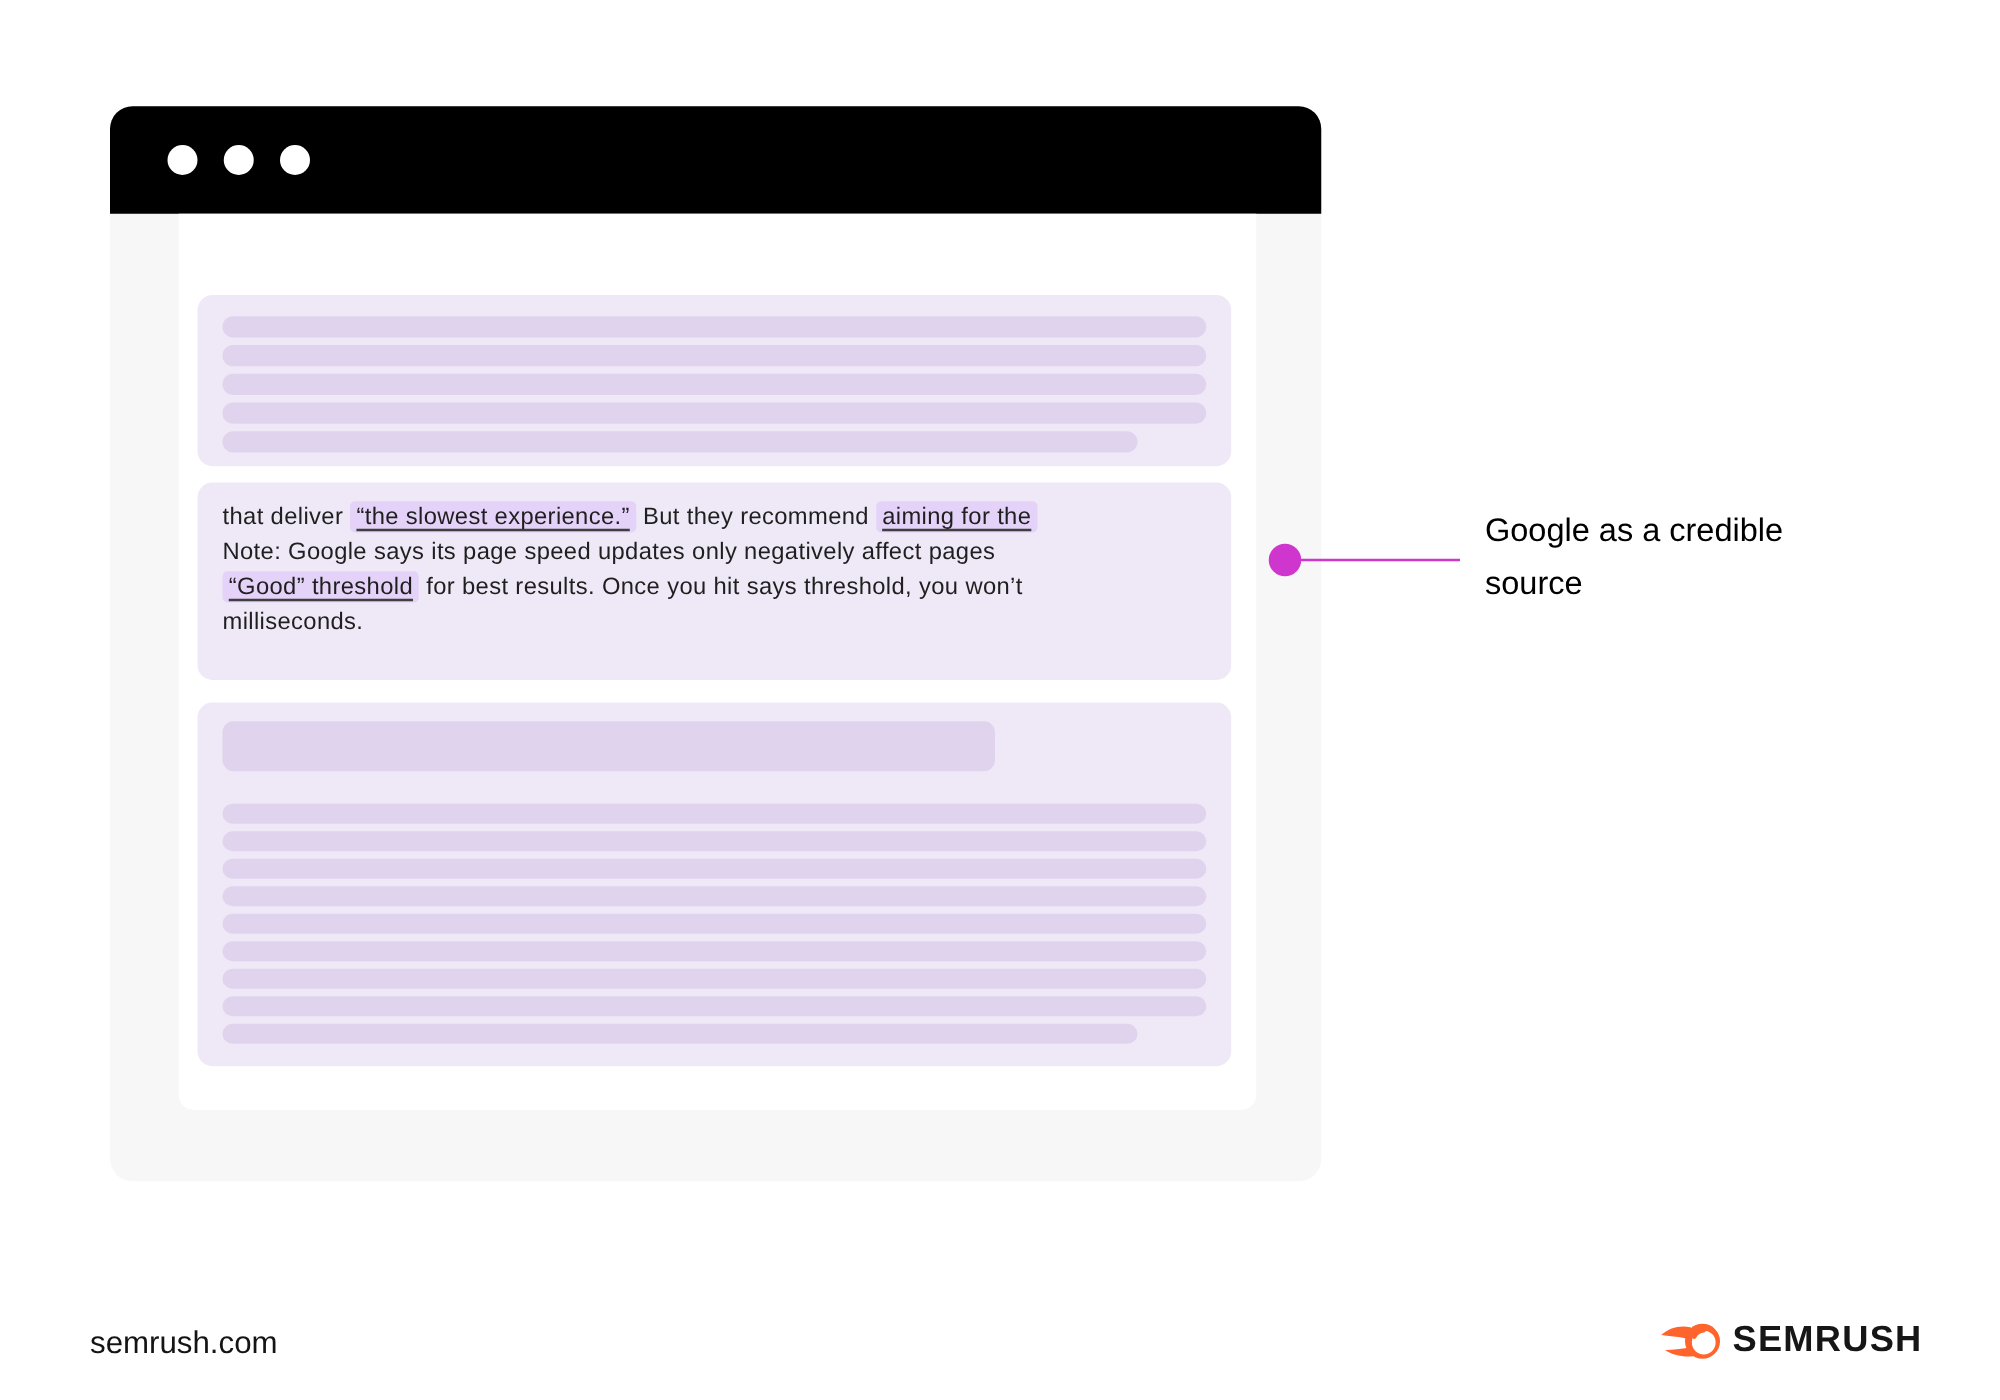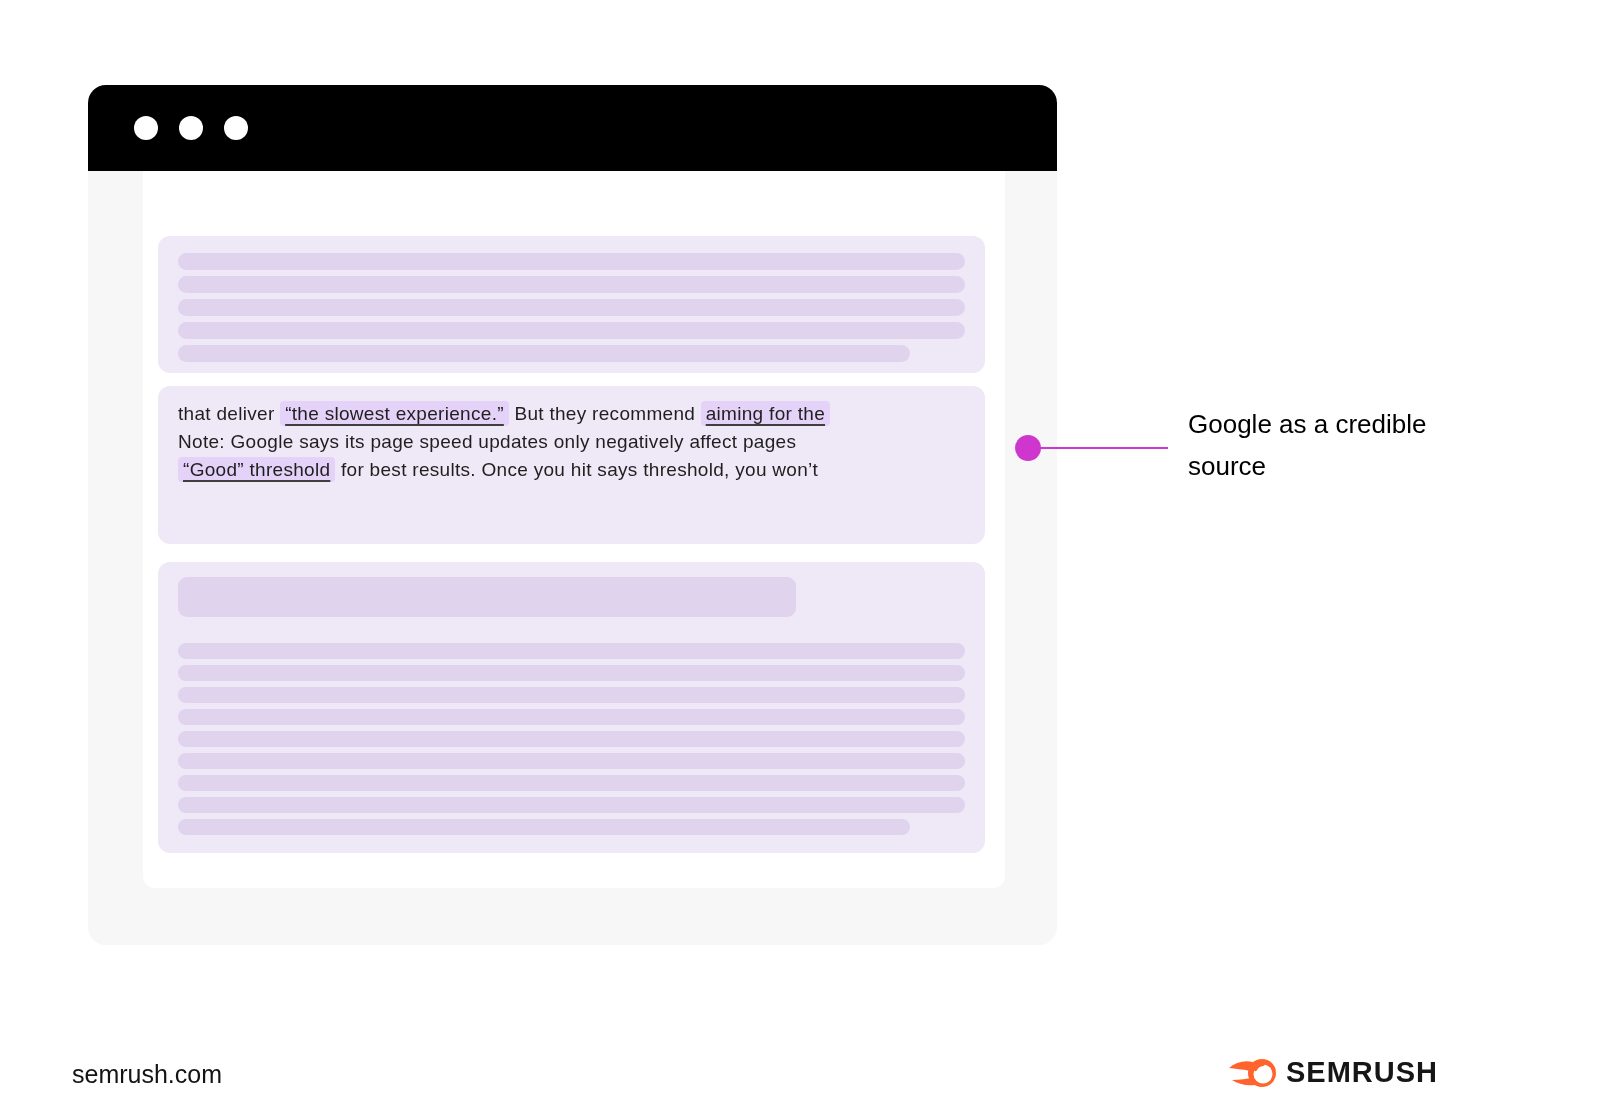--- a/index.html
+++ b/index.html
@@ -30,21 +30,21 @@
   .hl{background:var(--hl);border-radius:4px;padding:2px 5px;
     text-decoration:underline;text-underline-offset:4px;
     text-decoration-thickness:1.5px;text-decoration-color:#3f3f3f;cursor:pointer;}
   
   .conn-line{position:absolute;left:1028px;top:447px;width:140px;height:2px;background:var(--accent);}
   .conn-dot{position:absolute;left:1015px;top:435px;width:26px;height:26px;border-radius:50%;background:var(--accent);}
   .callout-label{position:absolute;left:1188px;top:403px;max-width:310px;
     font-size:26px;line-height:42px;color:#000000;}
   
   .site-label{position:absolute;left:72px;top:1060px;font-size:25px;color:#141414;}
-  .logo{position:absolute;left:1228px;top:1056px;display:flex;align-items:center;gap:8px;text-align:right;}
+  .logo{position:absolute;left:1328px;top:1056px;display:flex;align-items:center;gap:8px;text-align:right;}
   .wordmark{font-size:29px;font-weight:700;letter-spacing:1px;color:#161616;}
 </style>
 </head>
 <body style="--accent: #cf36ce; --panel: #efe9f7; --bar: #dfd3ee; --hl: #e5d2f8;">
 
 <div class="window">
   <div class="titlebar">
     <div class="dot"></div>
     <div class="dot"></div>
     <div class="dot"></div>
@@ -55,20 +55,21 @@
         <div class="bar" style="top: 40px; height: 17px; width: 787px;"></div>
         <div class="bar" style="top: 63px; height: 17px; width: 787px;"></div>
         <div class="bar" style="top: 86px; height: 17px; width: 787px;"></div>
         <div class="bar" style="top: 109px; height: 17px; width: 732px;"></div>
       </div>
     <div class="panel" id="note-panel">
       <div class="note-text">
           <div class="note-line"><span>that deliver </span><span class="hl">“the slowest experience.”</span><span> But they recommend </span><span class="hl">aiming for the</span></div>
           <div class="note-line"><span>Note: Google says its page speed updates only negatively affect pages</span></div>
           <div class="note-line"><span class="hl">“Good” threshold</span><span> for best results. Once you hit says threshold, you won’t</span></div>
+          <div class="note-line"><span>milliseconds.</span></div>
         </div>
     </div>
     <div class="panel" id="bottom-panel">
         <div class="bar" style="top: 81px; height: 16px; width: 787px;"></div>
         <div class="bar" style="top: 103px; height: 16px; width: 787px;"></div>
         <div class="bar" style="top: 125px; height: 16px; width: 787px;"></div>
         <div class="bar" style="top: 147px; height: 16px; width: 787px;"></div>
         <div class="bar" style="top: 169px; height: 16px; width: 787px;"></div>
         <div class="bar" style="top: 191px; height: 16px; width: 787px;"></div>
         <div class="bar" style="top: 213px; height: 16px; width: 787px;"></div>

